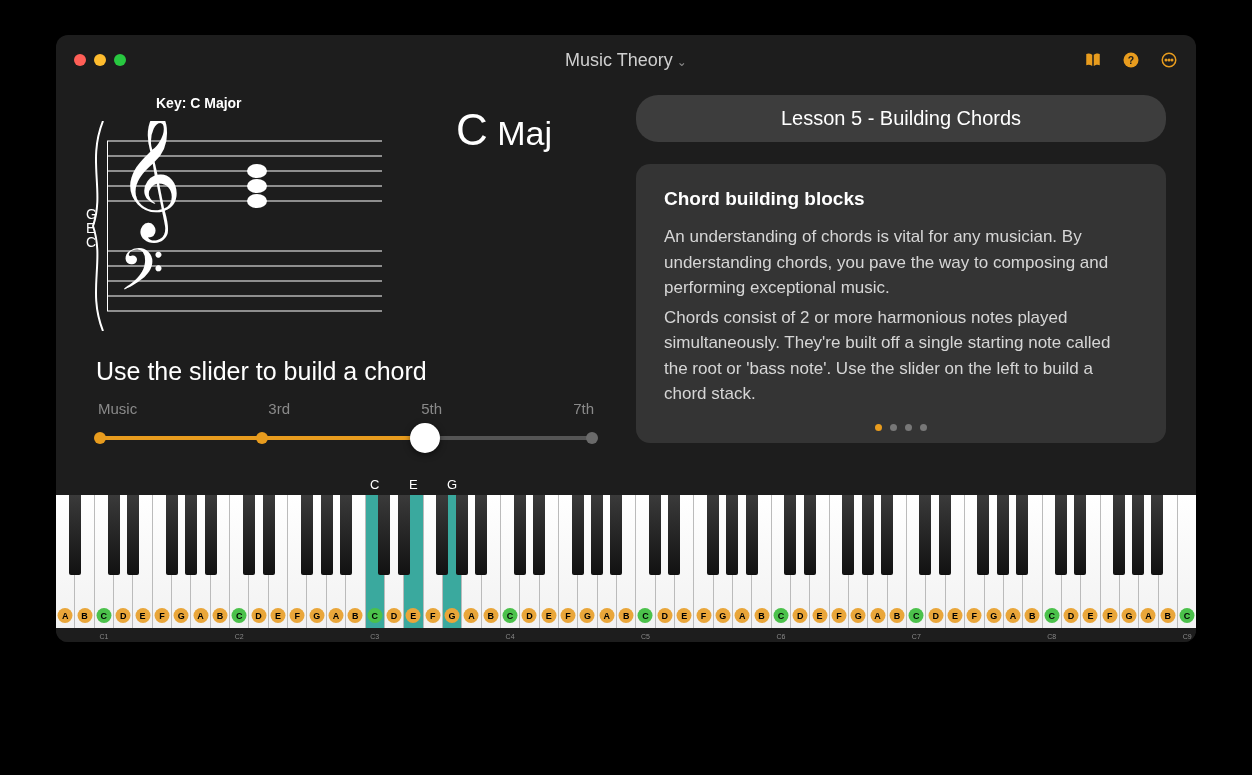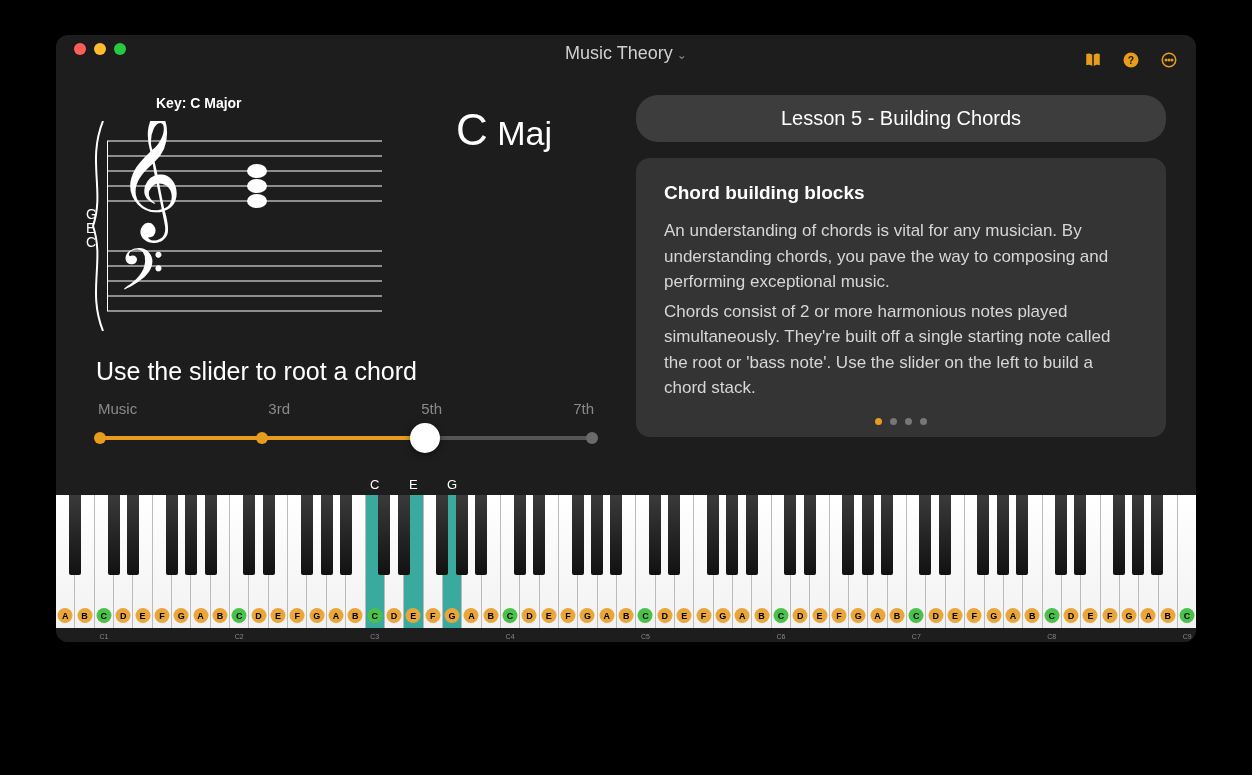--- a/index.html
+++ b/index.html
@@ -19,20 +19,21 @@
     width: 1140px;
     background: #1d1d1d;
     border-radius: 12px;
     overflow: hidden;
     box-shadow: 0 20px 60px rgba(0,0,0,0.6);
     position: relative;
   }
   .titlebar {
     height: 50px;
     display: flex;
+    align-items: center;
     padding: 8px 18px;
     position: relative;
   }
   .traffic { display: flex; gap: 8px; }
   .traffic span { width: 12px; height: 12px; border-radius: 50%; display:block; }
   .tl-close{ background:#ff5f57;}
   .tl-min{ background:#febc2e;}
   .tl-max{ background:#28c840;}
   .title-center {
     position:absolute; left:0; right:0; text-align:center;
@@ -66,21 +67,21 @@
   .stave-lines line{ stroke:#fff; stroke-width:1.2;}
   .slider-title{ font-size:25px; font-weight:300; margin:22px 0 14px 10px;}
   .slider-labels{ display:flex; justify-content:space-between; font-size:15px; color:#8a8a8a; padding:0 12px 6px 12px;}
   .slider-track{ position:relative; height:30px; margin:0 14px;}
   .track-bg{ position:absolute; top:13px; left:0; right:0; height:4px; background:#555; border-radius:3px;}
   .track-fill{ position:absolute; top:13px; left:0; height:4px; background:#e89c1e; border-radius:3px;}
   .tick{ position:absolute; top:9px; width:12px; height:12px; border-radius:50%; background:#e89c1e; transform:translateX(-50%);}
   .tick.grey{ background:#6a6a6a;}
   .thumb{ position:absolute; top:0; width:30px; height:30px; border-radius:50%; background:#fff; box-shadow:0 2px 6px rgba(0,0,0,0.5); transform:translateX(-50%); cursor:grab;}
   .lesson-pill{
-    background:#3d3d3d; border-radius:22px; text-align:center; padding:12px; font-size:20px; font-weight:400; margin-bottom:16px;
+    background:#3d3d3d; border-radius:22px; text-align:center; padding:12px; font-size:20px; font-weight:400; margin-bottom:22px;
   }
   .lesson-card{
     background:#343434; border-radius:14px; padding:24px 28px 36px 28px; position:relative;
   }
   .lesson-card h3{ font-size:19px; font-weight:700; margin-bottom:14px;}
   .lesson-card p{ font-size:17px; color:#d6d6d6; line-height:1.5; font-weight:300;}
   .lesson-card p + p{ margin-top:4px;}
   .pager{ position:absolute; bottom:12px; left:0; right:0; display:flex; justify-content:center; gap:8px;}
   .pager span{ width:7px; height:7px; border-radius:50%; background:#777; }
   .pager span.active{ background:#e89c1e;}
@@ -193,21 +194,21 @@
 
             <g fill="#fff">
               <ellipse cx="150" cy="80" rx="10" ry="7"></ellipse>
               <ellipse cx="150" cy="65" rx="10" ry="7"></ellipse>
               <ellipse cx="150" cy="50" rx="10" ry="7"></ellipse>
             </g>
           </svg>
         </div>
       </div>
 
-      <div class="slider-title">Use the slider to root a chord</div>
+      <div class="slider-title">Use the slider to build a chord</div>
       <div class="slider-labels">
         <span>Music</span>
         <span>3rd</span>
         <span>5th</span>
         <span>7th</span>
       </div>
       <div class="slider-track">
         <div class="track-bg"></div>
         <div class="track-fill" id="track-fill" style="width: 66%;"></div>
         <div id="slider-ticks">

